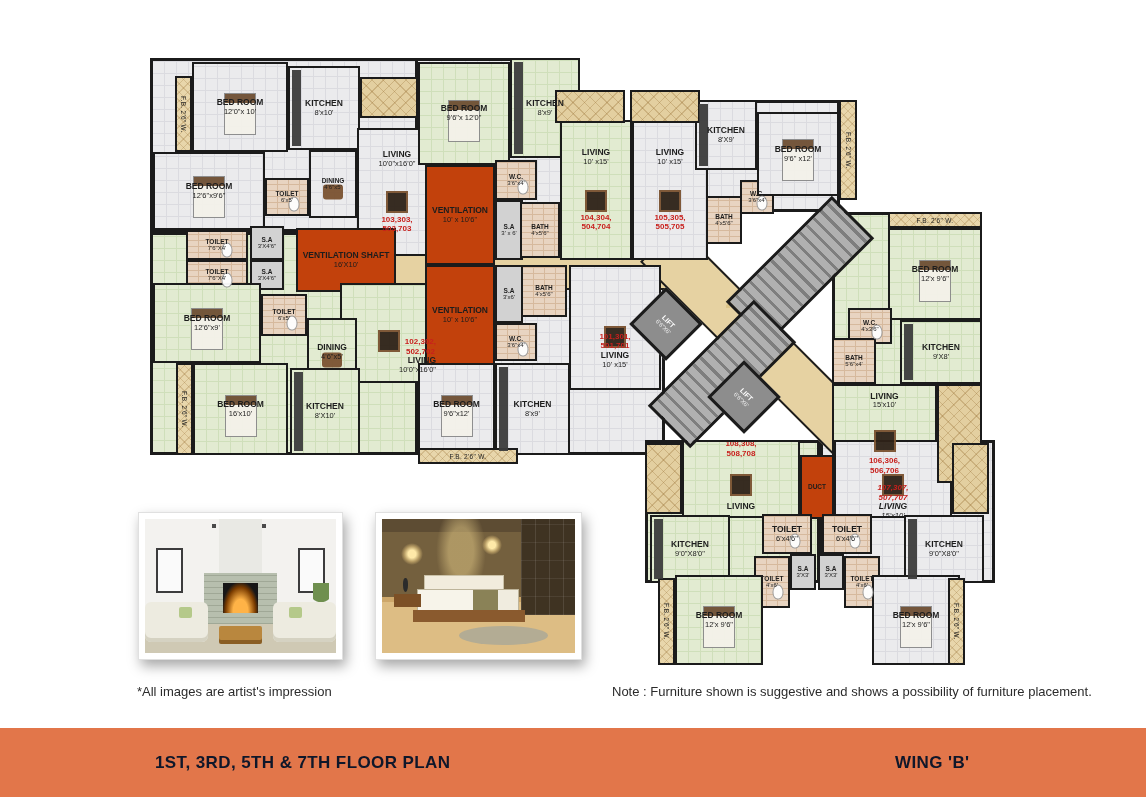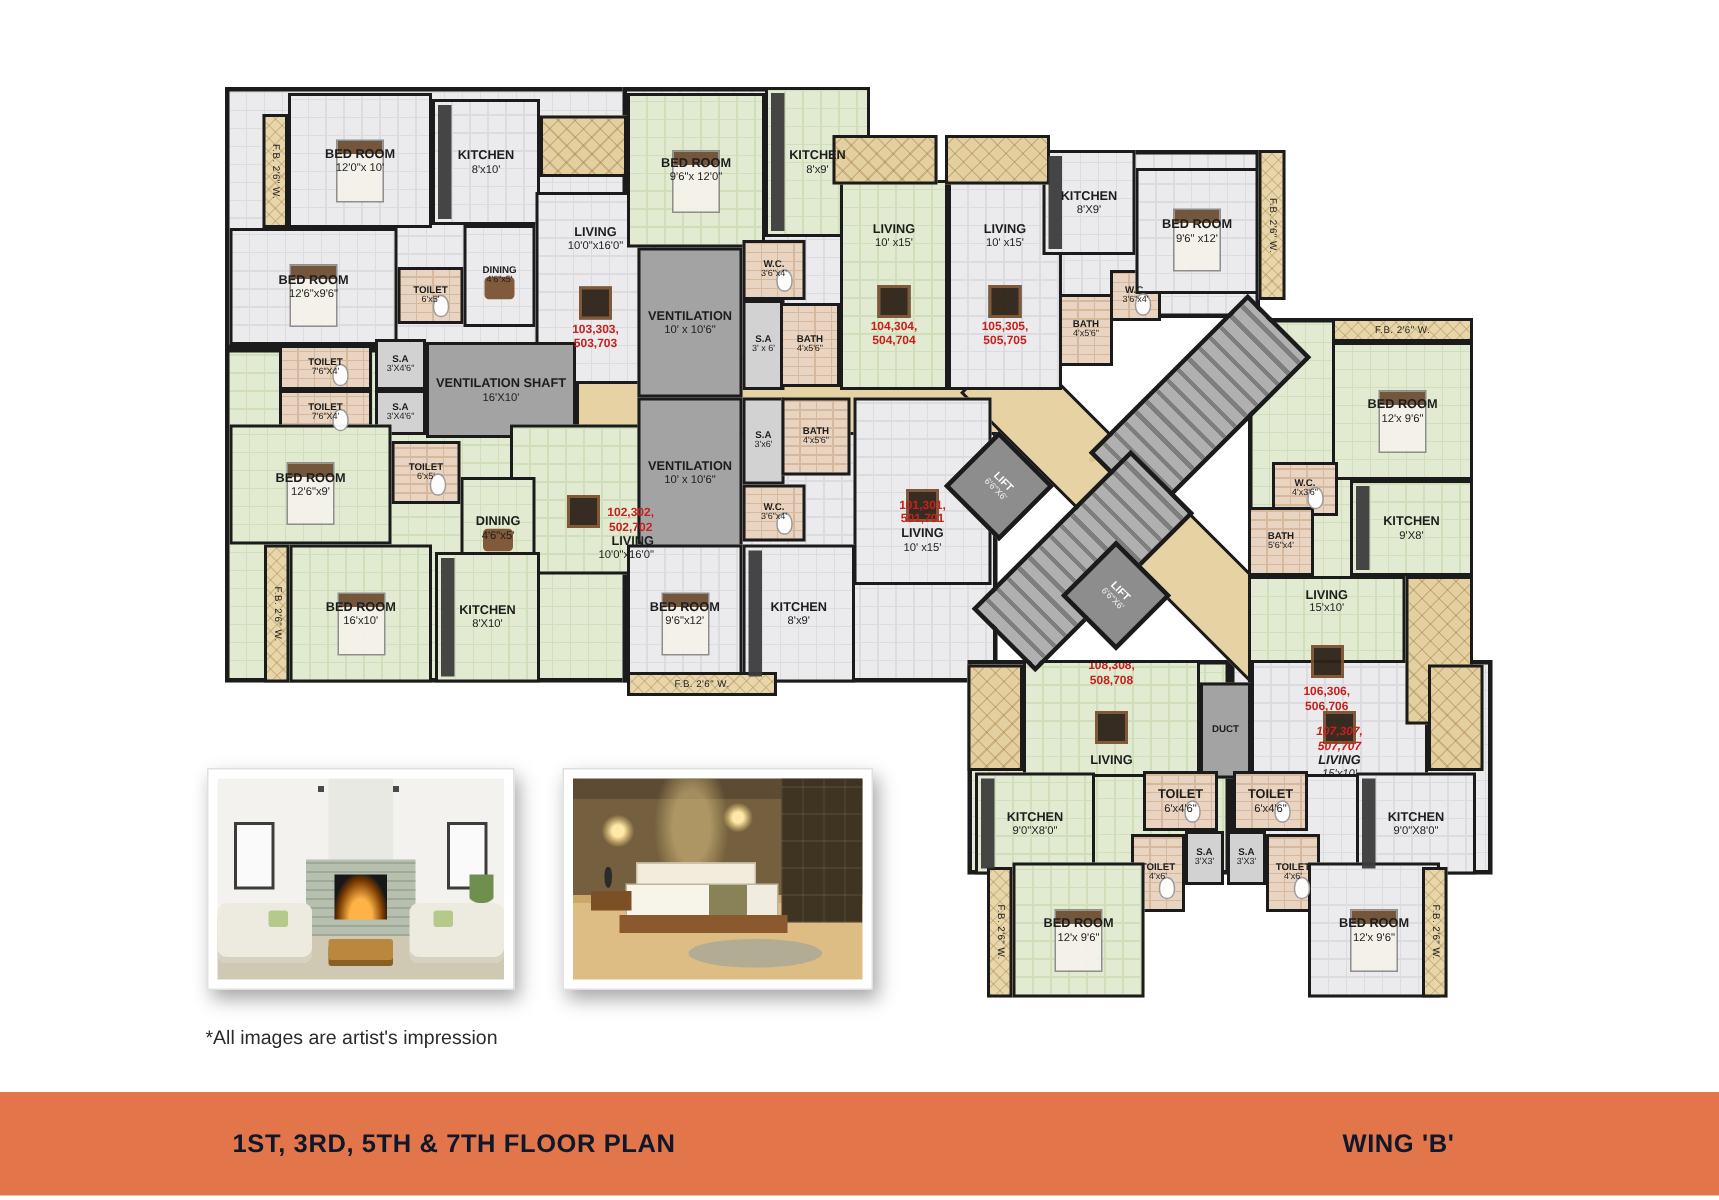--- a/index.html
+++ b/index.html
@@ -13,21 +13,21 @@
   .floor-gray{background-color:#ebebed;background-image:
       repeating-linear-gradient(0deg, transparent 0 11px, #dbdbe0 11px 12px),
       repeating-linear-gradient(90deg, transparent 0 11px, #dbdbe0 11px 12px);}
   .floor-green{background-color:#e2ebd1;background-image:
       repeating-linear-gradient(0deg, transparent 0 11px, #cfdfba 11px 12px),
       repeating-linear-gradient(90deg, transparent 0 11px, #cfdfba 11px 12px);}
   .floor-pink{background-color:#e8d4c1;background-image:
       repeating-linear-gradient(0deg, transparent 0 5px, #d6b99d 5px 6px),
       repeating-linear-gradient(90deg, transparent 0 10px, #d6b99d 10px 11px);}
   .floor-gray2{background:#d2d2d2;}
-  .floor-white{background:#a3a3a3;}
+  .floor-white{background:#c2410c;}
   .corridor{background-color:#e6d2a2;border:2px solid #1b1b1b;background-image:
       radial-gradient(circle at 30% 40%, #dcc488 0 2px, transparent 2px);}
   .deco{background-color:#e3cfa0;border:2px solid #1b1b1b;background-image:
       repeating-linear-gradient(45deg, rgba(150,110,50,.30) 0 1px, transparent 1px 8px),
       repeating-linear-gradient(-45deg, rgba(150,110,50,.30) 0 1px, transparent 1px 8px);}
   .fb{background-color:#e8d6ab;border:2px solid #1b1b1b;display:flex;align-items:center;
       justify-content:center;overflow:hidden;background-image:
       repeating-linear-gradient(45deg, rgba(150,110,50,.25) 0 1px, transparent 1px 6px),
       repeating-linear-gradient(-45deg, rgba(150,110,50,.25) 0 1px, transparent 1px 6px);}
   .fbt{font-size:6.5px;color:#222;letter-spacing:.3px;white-space:nowrap;}
@@ -153,21 +153,21 @@
       </div>
       <div class="el room floor-pink small" style="left: 186px; top: 260px; width: 62px; height: 30px;">
         <div class="furn furn-wc"></div>
         <div class="rname">TOILET</div>
         <div class="rdims">7'6"X4'</div>
       </div>
       <div class="el room floor-gray2 small" style="left: 250px; top: 260px; width: 34px; height: 30px;">
         <div class="rname">S.A</div>
         <div class="rdims">3'X4'6"</div>
       </div>
-      <div class="el room floor-white" style="left: 284px; top: 228px; width: 100px; height: 64px;">
+      <div class="el room floor-white" style="left: 296px; top: 228px; width: 100px; height: 64px;">
         <div class="rname">VENTILATION SHAFT</div>
         <div class="rdims">16'X10'</div>
       </div>
       <div class="el room floor-green" style="left: 153px; top: 283px; width: 108px; height: 80px;">
         <div class="furn furn-bed"></div>
         <div class="rname">BED ROOM</div>
         <div class="rdims">12'6"x9'</div>
       </div>
       <div class="el room floor-pink small" style="left: 261px; top: 294px; width: 46px; height: 42px;">
         <div class="furn furn-wc"></div>
@@ -447,19 +447,20 @@
       <div class="p2-bed"></div>
       <div class="p2-base"></div>
       <div class="p2-rug"></div>
       <div class="p2-side"></div>
       <div class="p2-vase"></div>
     </div>
   </div>
 
   <div class="caption" style="left:137px;top:684px;">*All images are artist's impression</div>
 
+  <div class="note" style="left:612px;top:684px;">Note : Furniture shown is suggestive and shows a possibility of furniture placement.</div>
 
   <div class="footer" style="top:728px;height:69px;background:#e2764a;">
     <div class="f-left" style="left:155px;">1ST, 3RD, 5TH &amp; 7TH FLOOR PLAN</div>
     <div class="f-right" style="left:895px;">WING 'B'</div>
   </div>
 
 </div>
 
 </body></html>

